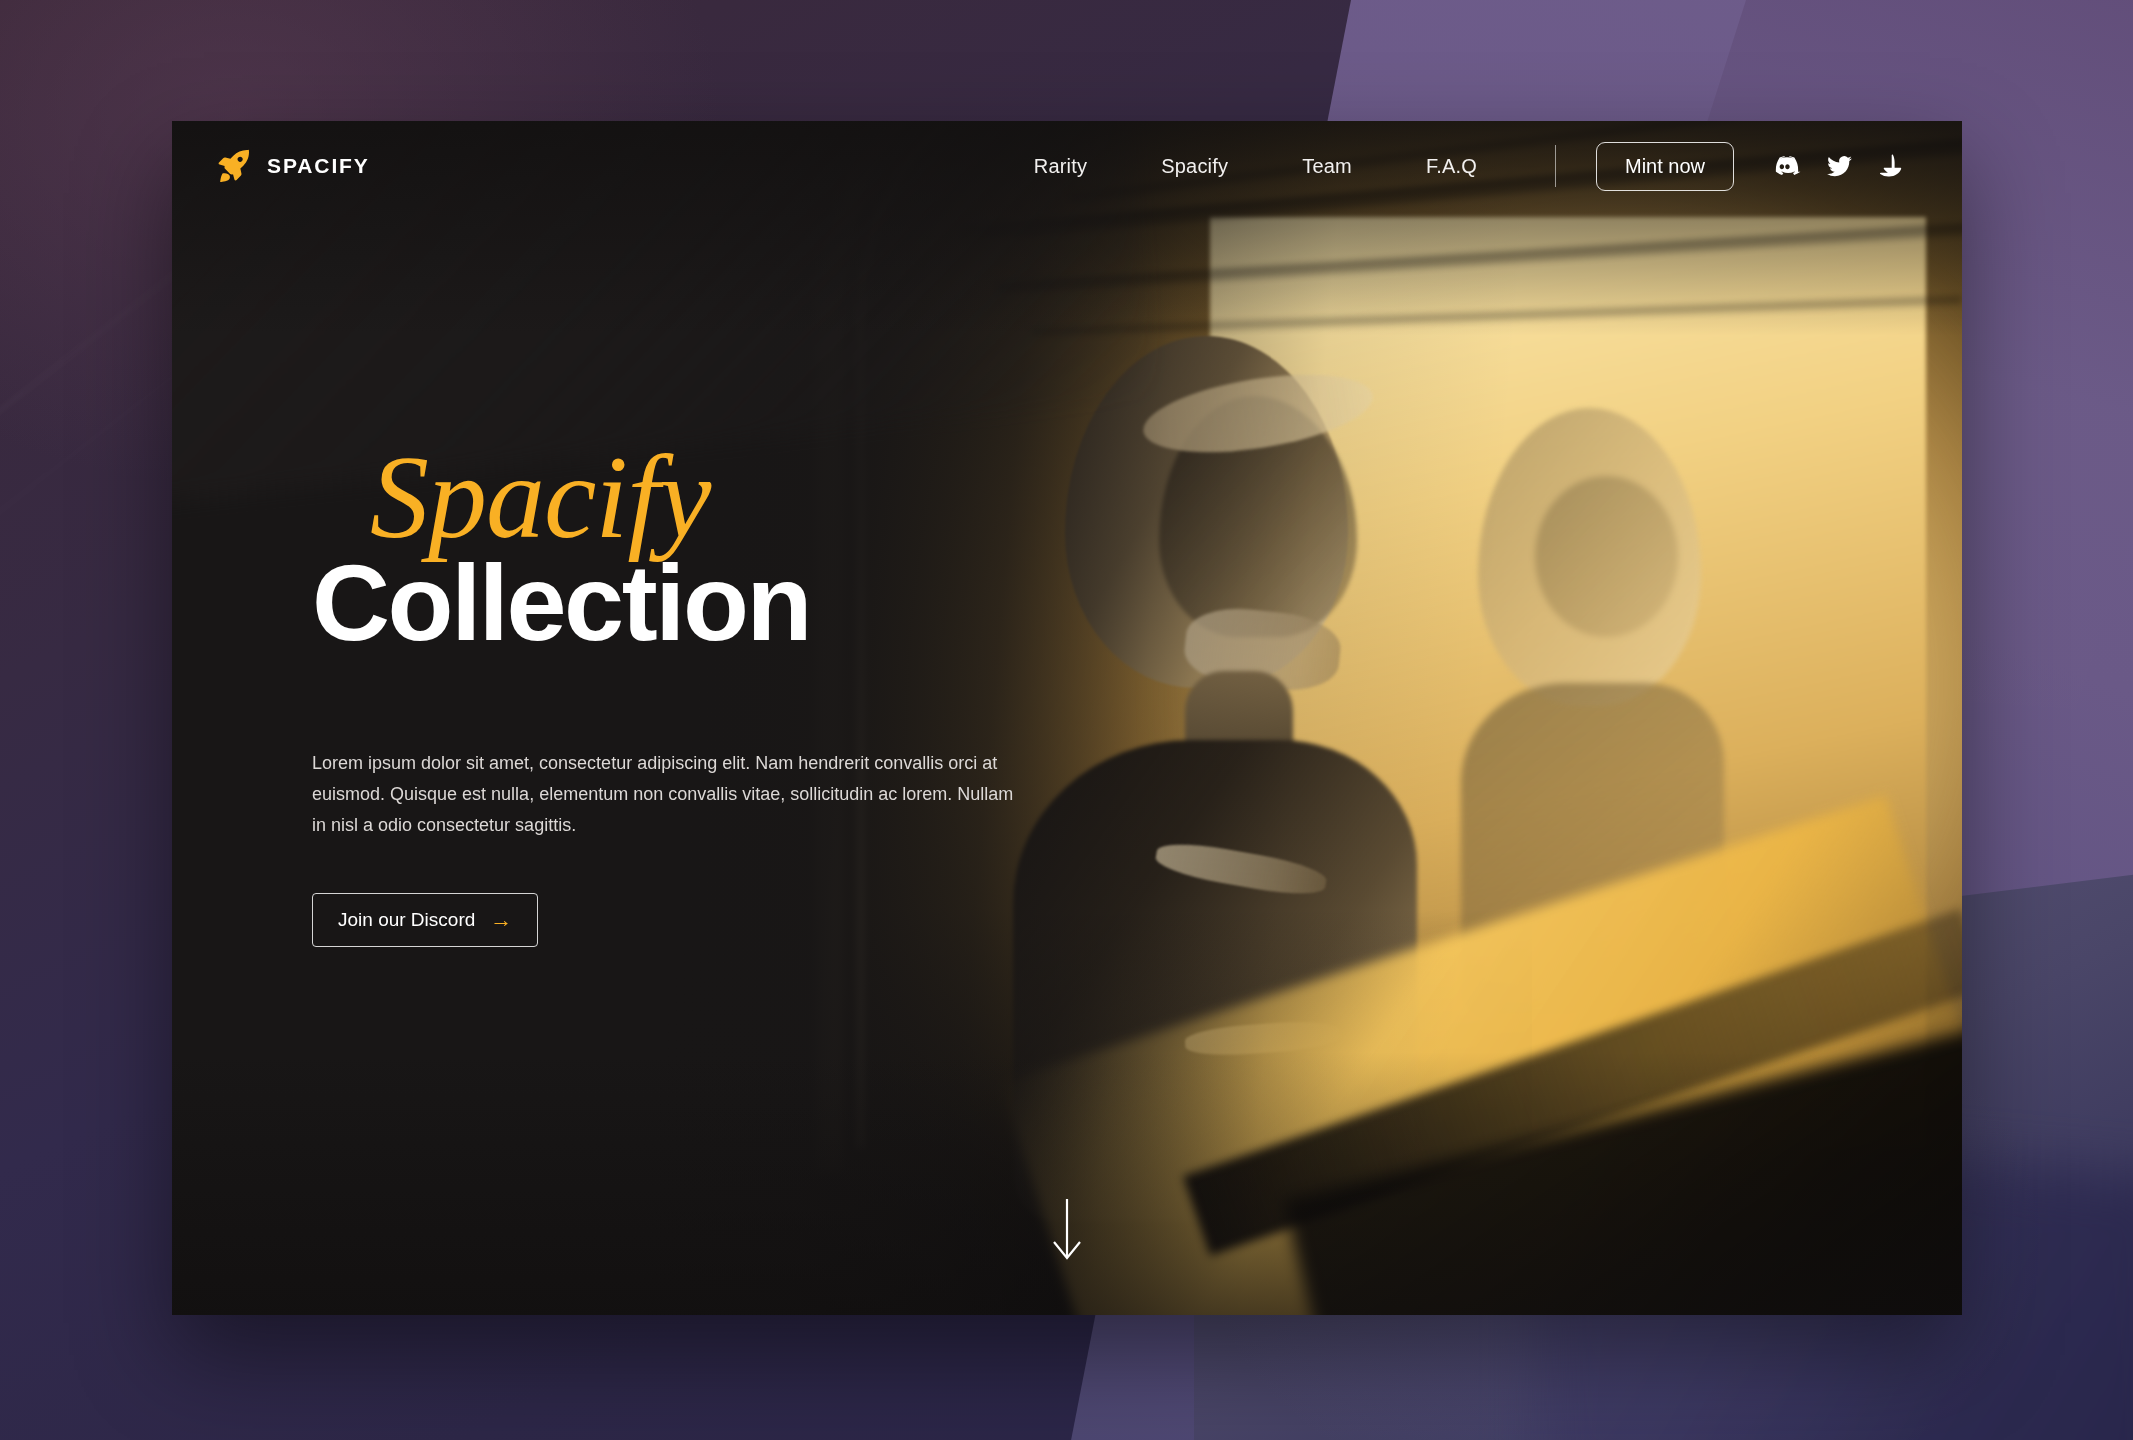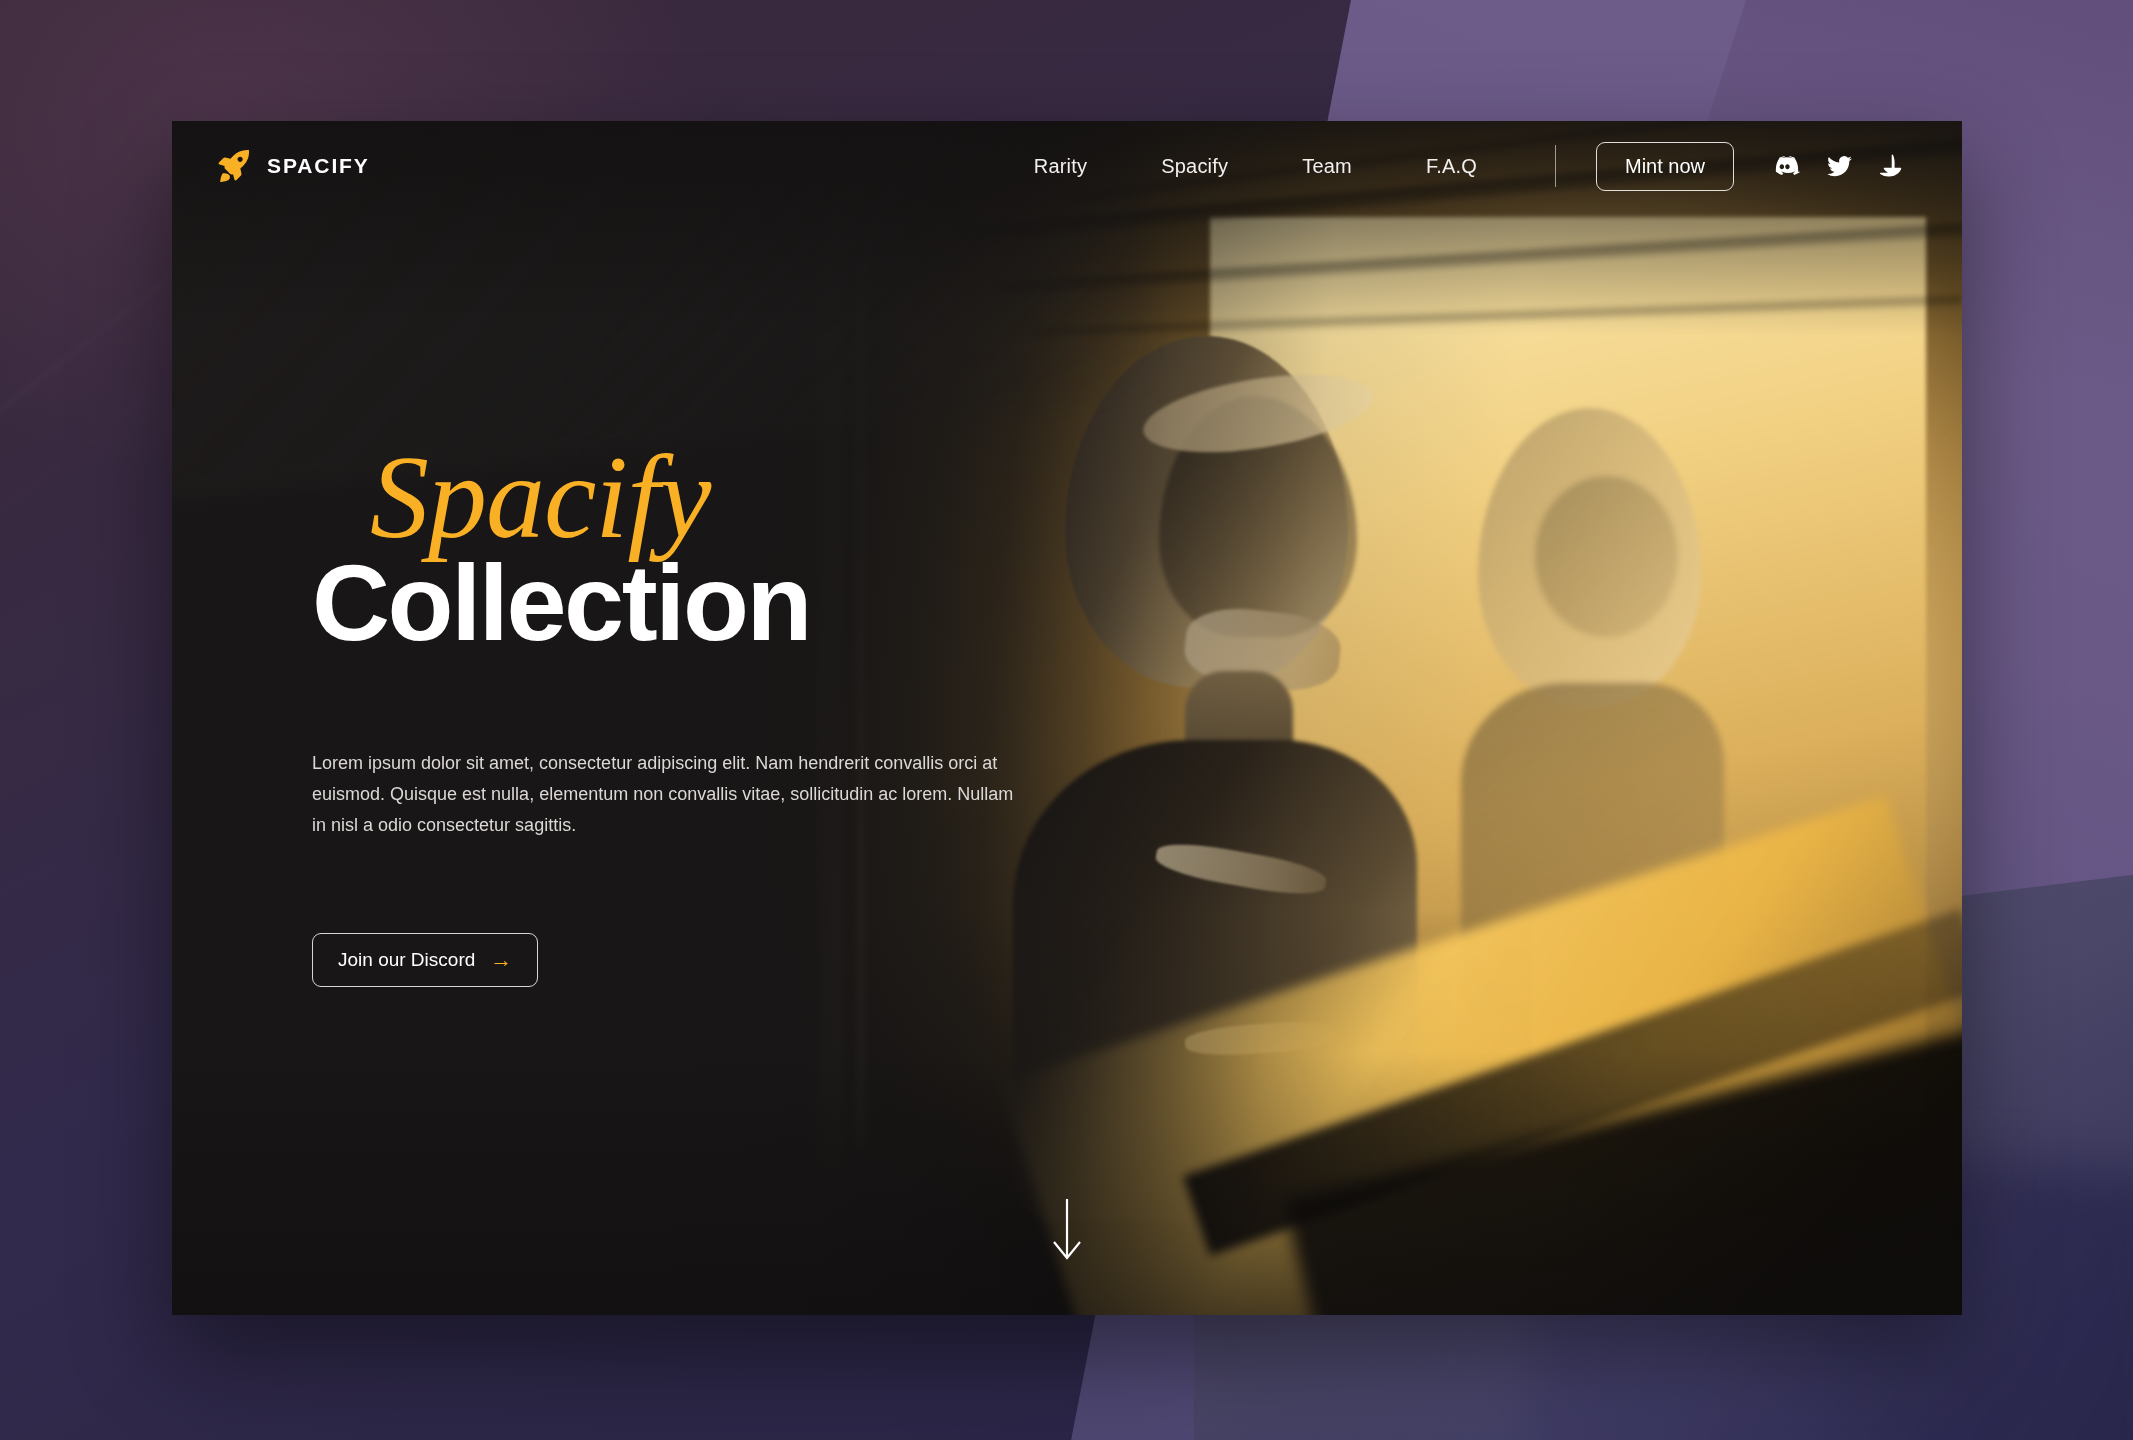--- a/index.html
+++ b/index.html
@@ -370,24 +370,24 @@
   }
   #hero-paragraph {
     color:#dcd8d6;
     font-size:18px;
     line-height:1.72;
     margin-top:89px;
     width:712px;
   }
   #join-discord {
     display:inline-flex; align-items:flex-start; gap:15px;
-    margin-top:92px;
+    margin-top:52px;
     padding:15px 25px;
     border:1.4px solid rgba(255,255,255,.82);
-    border-radius:9px;
+    border-radius:4px;
     background:transparent;
     color:#ffffff;
     font-size:19px;
     font-family:"Liberation Sans", sans-serif;
     cursor:pointer;
   }
   #join-discord .arrow { color:#F9B024; font-size:22px; line-height:1; }
 
   
   #scroll-down {

